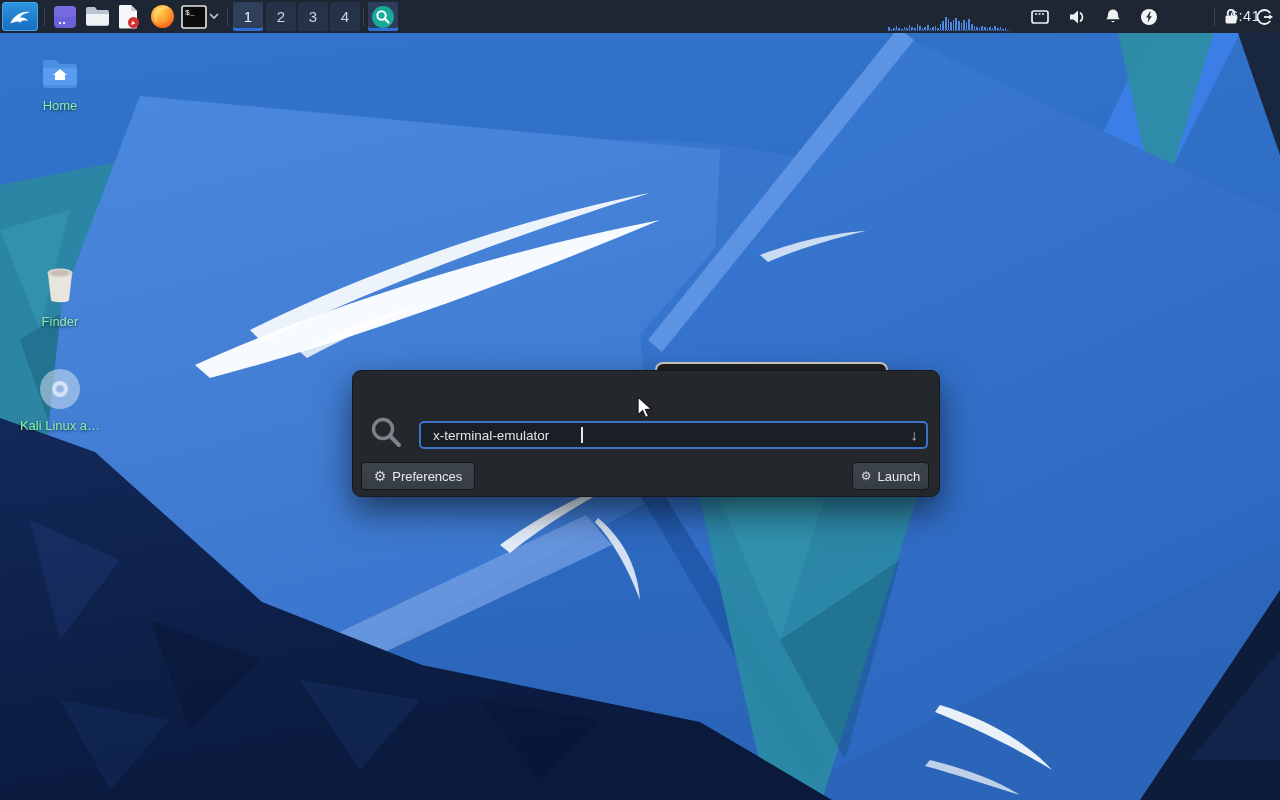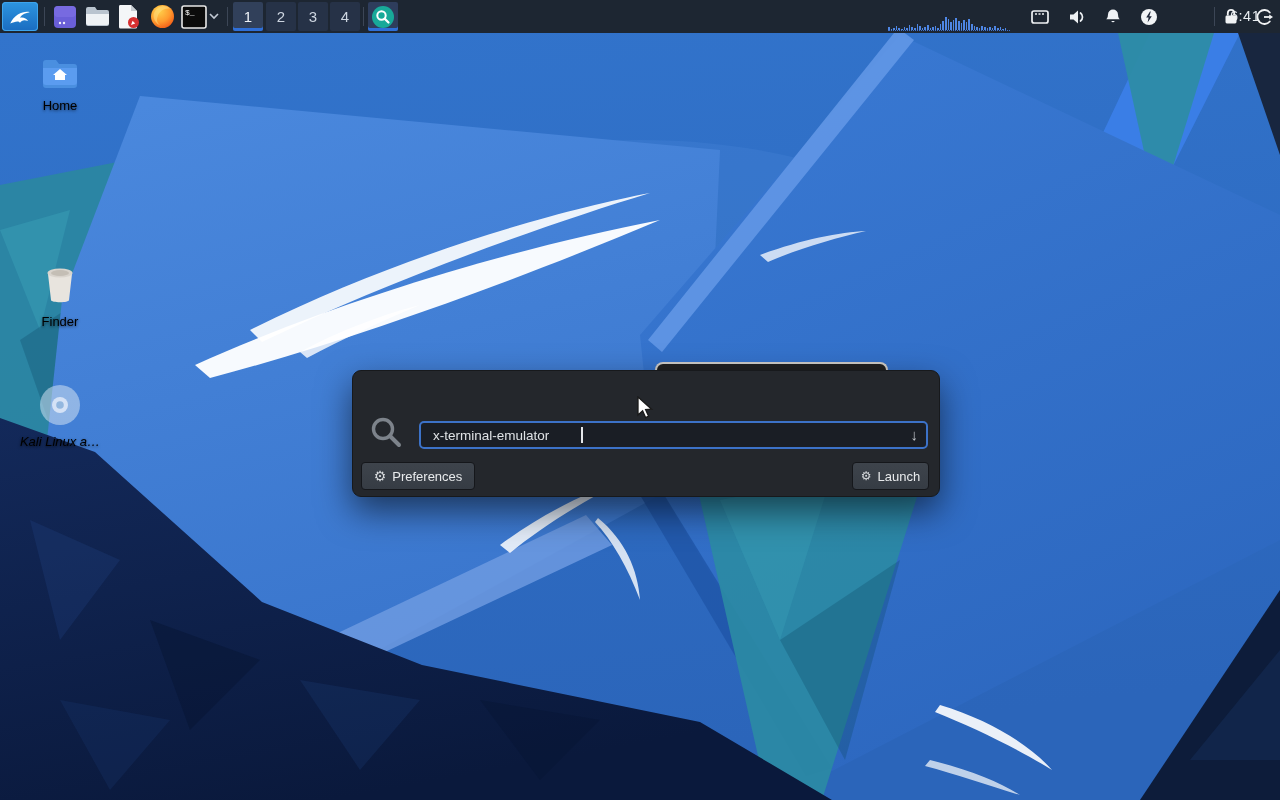--- a/index.html
+++ b/index.html
@@ -19,21 +19,21 @@
             color:#cdd5e0; font-size:15px; background:#263247; border-radius:2px; }
   .ws-btn.active { background:#31405a; box-shadow:inset 0 -3px 0 #2f6fd8; color:#eef2f7; }
   .tray-ico { top:7px; width:20px; height:20px; }
   #clock { top:8px; color:#e6ebf0; font-size:14.5px; letter-spacing:.5px; }
   #load-graph { left:888px; top:17px; width:122px; height:14px; display:flex; align-items:flex-end; gap:1px;
                 border-bottom:1px dotted #3e72cf; }
   #load-graph span { width:1.6px; background:#4e86e4; flex:0 0 auto; }
 
   
   .dicon { width:96px; left:12px; z-index:2; display:flex; flex-direction:column; align-items:center; }
-  .dicon .lbl { margin-top:8px; color:#000000; font-size:13px; text-shadow:0 1px 3px rgba(0,0,0,.65); white-space:nowrap; }
+  .dicon .lbl { margin-top:8px; color:#86efac; font-size:13px; text-shadow:0 1px 3px rgba(0,0,0,.65); white-space:nowrap; }
 
   
   #behind-window { left:655px; top:362px; width:233px; height:20px; background:#202020;
                    border:2px solid #cfccc7; border-bottom:none; border-radius:8px 8px 0 0; z-index:5; }
 
   
   #finder { left:352px; top:370px; width:588px; height:127px; background:#24272c;
             border:1px solid #17191c; border-radius:9px; box-shadow:0 14px 34px rgba(0,0,0,.55); z-index:10; }
   #finder-titlebar { left:0; top:0; width:100%; height:30px; }
   #finder-title { left:0; right:60px; top:7px; text-align:center; color:#eceef0; font-weight:bold; font-size:13px; }
@@ -316,21 +316,21 @@
 
   <div class="abs dicon" style="top:266px;">
     <svg width="36" height="40" viewBox="0 0 36 40">
       <path d="M6 8 L9 34 c0 3 18 3 18 0 L30 8 Z" fill="#e8e4de"></path>
       <ellipse cx="18" cy="7" rx="12.5" ry="4.5" fill="#d9d4cd"></ellipse>
       <ellipse cx="18" cy="7" rx="9" ry="3" fill="#c4beb5"></ellipse>
     </svg>
     <div class="lbl">Finder</div>
   </div>
 
-  <div class="abs dicon" style="top:384px;font-style:italic;">
+  <div class="abs dicon" style="top:368px;">
     <svg width="42" height="42" viewBox="0 0 42 42">
       <circle cx="21" cy="21" r="20" fill="#cfe0f2" opacity="0.55"></circle>
       <circle cx="21" cy="21" r="8" fill="#e6eefa" opacity="0.8"></circle>
       <circle cx="21" cy="21" r="3.8" fill="#8fb4dd" opacity="0.95"></circle>
     </svg>
     <div class="lbl">Kali Linux a…</div>
   </div>
 
 
   <div id="behind-window" class="abs"></div>

